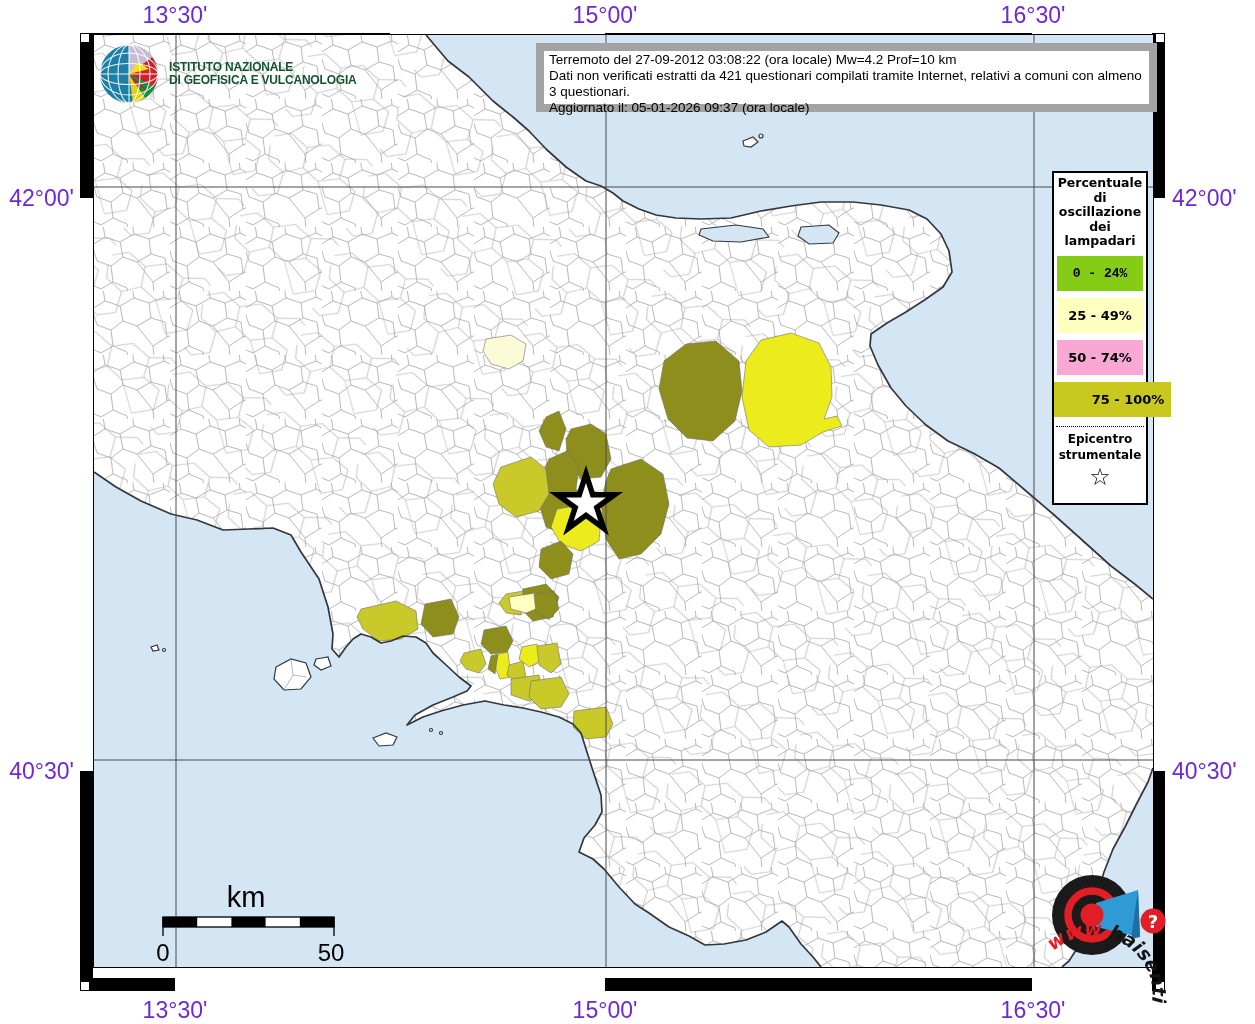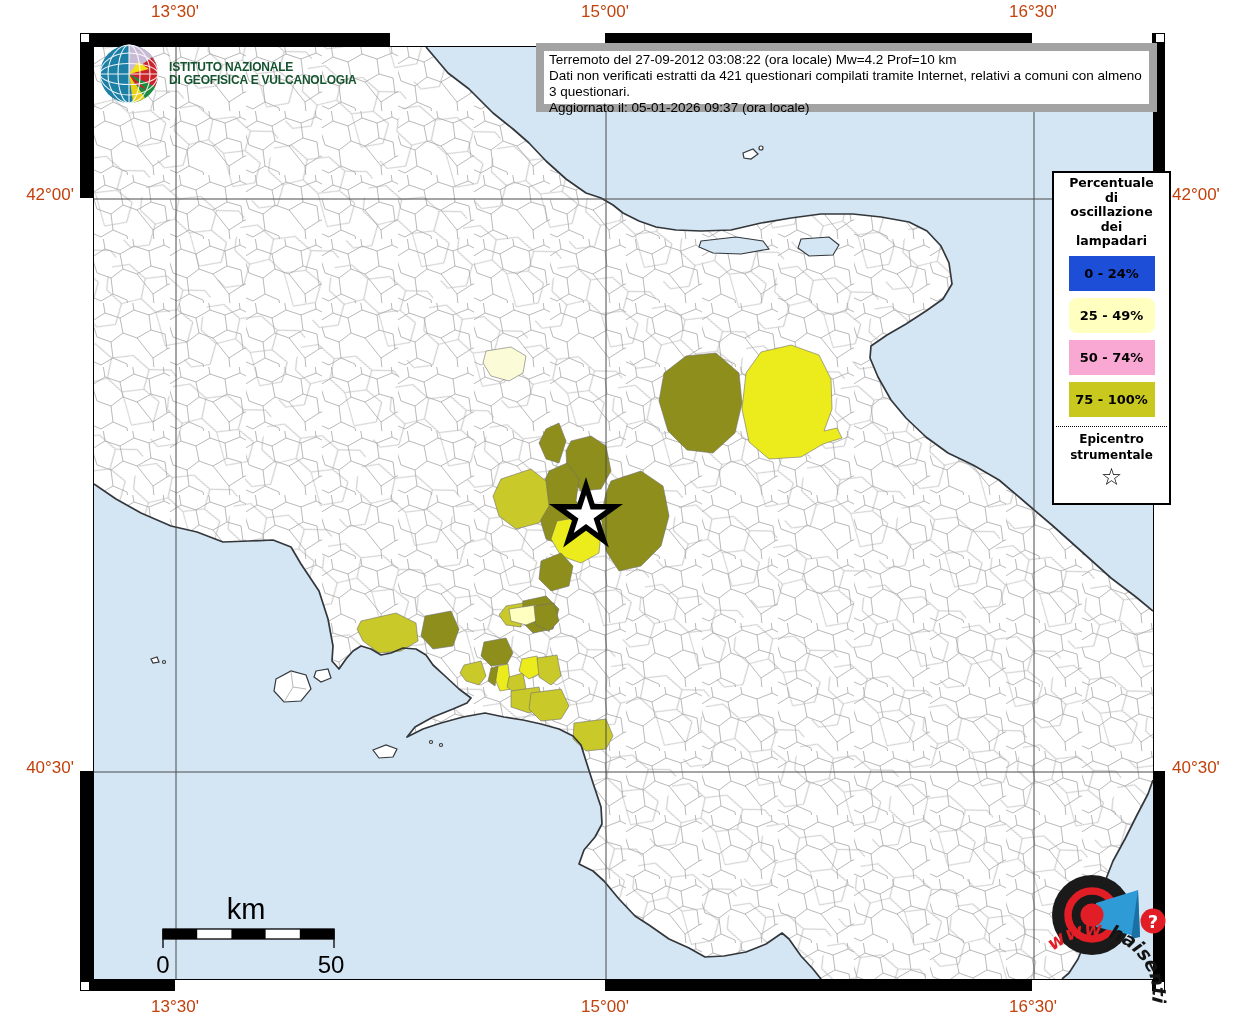--- a/index.html
+++ b/index.html
@@ -11,42 +11,42 @@
                border:1.5px solid #000;box-sizing:border-box;background:#fff;}
   .strip{position:absolute;background:#fff;}
   .strip-top{left:80px;top:33px;width:1085px;height:13px;}
   .strip-bottom{left:80px;top:978px;width:1085px;height:13px;}
   .strip-left{left:80px;top:33px;width:13px;height:958px;}
   .strip-right{left:1152px;top:33px;width:13px;height:958px;}
   .seg{position:absolute;background:#000;}
   .corner{position:absolute;width:10px;height:10px;background:#fff;border:1px solid #000;box-sizing:border-box;z-index:3;}
 
   
-  .map-area{position:absolute;left:93px;top:46px;width:1059px;height:932px;
+  .map-area{position:absolute;left:93px;top:34px;width:1059px;height:932px;
             border:1.5px solid #000;box-sizing:content-box;z-index:1;}
   .map-area svg{display:block;}
 
   
-  .axis-label{position:absolute;font-size:17px;color:#c2410c;z-index:4;}
+  .axis-label{position:absolute;font-size:23px;color:#6d28d9;z-index:4;}
   .ax-top,.ax-bottom{text-align:center;}
   .ax-left{text-align:right;}
   .ax-right{text-align:left;}
 
   
   .ingv{position:absolute;left:97px;top:42px;display:flex;align-items:center;z-index:5;}
   .ingv-text{margin-left:8px;color:#14532d;font-weight:bold;font-size:12px;
              line-height:13px;letter-spacing:-0.2px;}
 
   
   .title-box{position:absolute;left:536px;top:43px;width:621px;height:69px;background:#fff;
              border:8px solid #a3a3a3;box-sizing:border-box;z-index:6;
              font-size:13.5px;line-height:16px;padding:1px 5px;color:#000;}
 
   
-  .legend{position:absolute;left:1052px;top:171px;width:119px;height:334px;background:#fff;
+  .legend{position:absolute;left:1052px;top:171px;width:96px;height:334px;background:#fff;
           border:2px solid #000;box-sizing:border-box;z-index:6;text-align:center;
           font-family:"DejaVu Sans","Liberation Sans",sans-serif;}
   .legend-title{font-weight:bold;font-size:12.5px;line-height:14.5px;margin-top:3px;}
   .legend-swatch{width:86px;height:35px;margin:7px auto 0 auto;display:flex;
                  align-items:center;justify-content:center;font-weight:bold;font-size:13px;}
   .legend-sep{border-top:1.5px dotted #000;margin:9px 2px 4px 2px;}
   .legend-epi{font-weight:bold;font-size:12px;line-height:16px;}
   .legend-star{font-size:24px;line-height:24px;margin-top:2px;color:#000;}
 
   
@@ -242,30 +242,30 @@
 </div>
 
 <div class="legend">
   <div class="legend-title">
     <div>Percentuale</div>
     <div>di</div>
     <div>oscillazione</div>
     <div>dei</div>
     <div>lampadari</div>
   </div>
-  <div class="legend-swatch" style="background: #1d4ed8;">
+  <div class="legend-swatch" style="background: #84cc16; font-family: Liberation Mono, monospace;">
     <span>0 - 24%</span>
   </div>
-  <div class="legend-swatch" style="background: rgb(255, 255, 192); border-radius: 8px;">
+  <div class="legend-swatch" style="background: rgb(255, 255, 192);">
     <span>25 - 49%</span>
   </div>
   <div class="legend-swatch" style="background: #f9a8d4;">
     <span>50 - 74%</span>
   </div>
-  <div class="legend-swatch" style="background: rgb(200, 200, 30);">
+  <div class="legend-swatch" style="background: rgb(200, 200, 30); padding-left: 31px;">
     <span>75 - 100%</span>
   </div>
   <div class="legend-sep"></div>
   <div class="legend-epi">
     <div>Epicentro</div>
     <div>strumentale</div>
   </div>
   <div class="legend-star">☆</div>
 </div>
 

